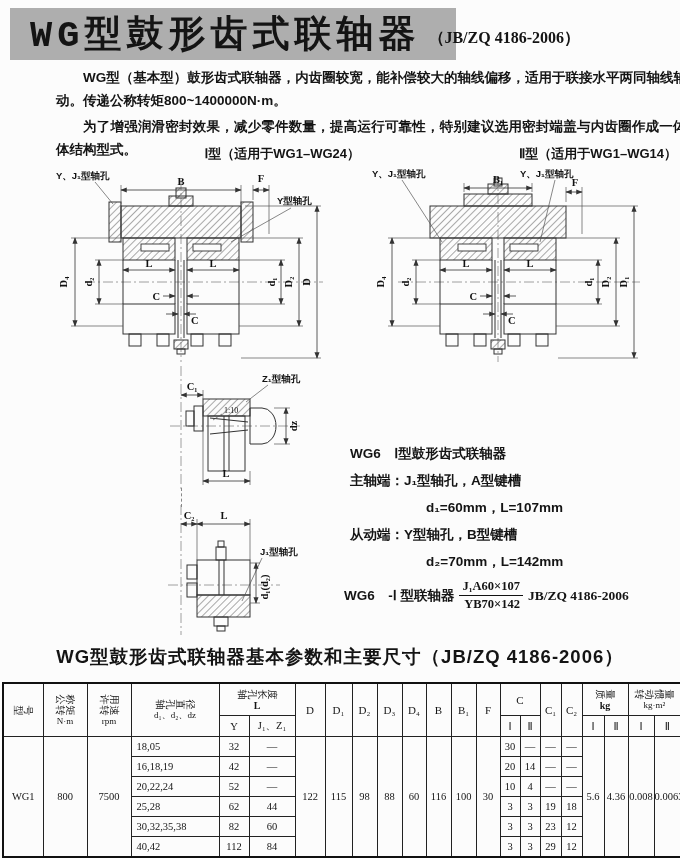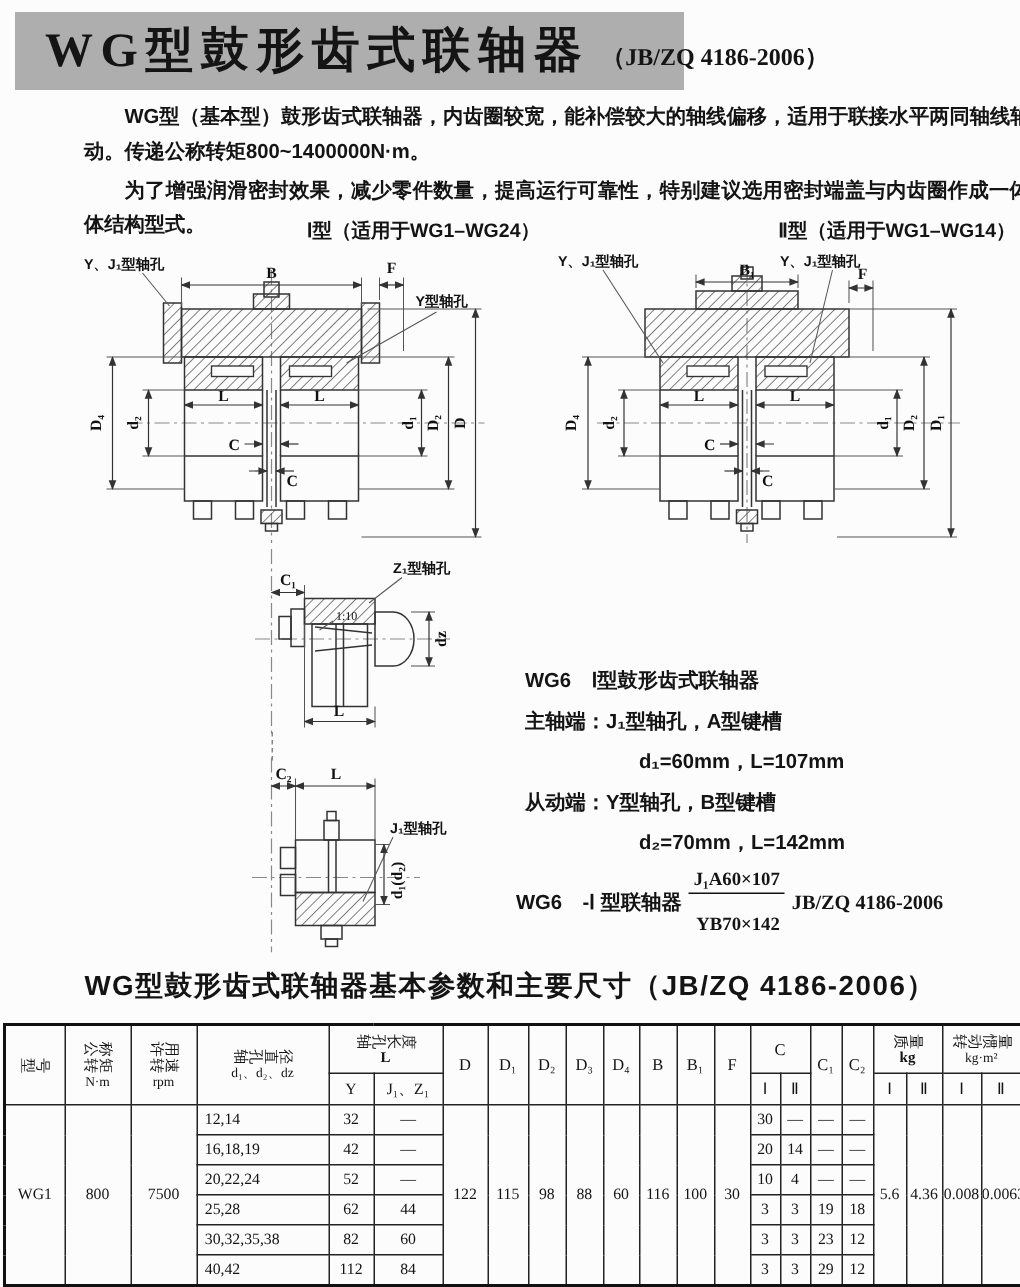--- a/index.html
+++ b/index.html
@@ -2,21 +2,21 @@
 <html><head>
 <meta charset="utf-8">
 <style>
   html,body{margin:0;padding:0;background:#e9e9e9;}
   #page{position:relative;width:680px;height:858px;background:#fcfcfc;overflow:hidden;
         font-family:"Liberation Sans",sans-serif;color:#141414;}
 
   
   .titlebar{position:absolute;left:10px;top:8px;width:446px;height:52px;background:#aeaeae;
             display:flex;align-items:center;}
-  .titlebar .t{font-family:Liberation Serif, serif;font-weight:bold;font-size:32px;
+  .titlebar .t{font-family:Liberation Mono, monospace;font-weight:bold;font-size:37px;
                letter-spacing:5px;margin-left:20px;white-space:nowrap;}
   .titlebar .s{font-family:"Liberation Serif",serif;font-weight:bold;font-size:16px;
                margin-left:8px;padding-top:8px;white-space:nowrap;}
 
   
   .intro{position:absolute;left:28px;top:66px;width:658px;font-size:13.5px;font-weight:bold;
          line-height:23px;text-align:justify;margin-left:28px;}
   .intro p{margin:0 0 3px 0;text-indent:2em;}
 
   
@@ -40,21 +40,21 @@
   .example{position:absolute;left:334px;top:436px;width:336px;font-size:13.5px;font-weight:bold;}
   .example .h{font-size:15.5px;}
   .example .sq{display:inline-block;width:15px;height:15px;background:#111;margin-right:2px;
                vertical-align:-2px;}
   .example .ln{margin:9px 0 0 16px;}
   .example .ind{margin-left:92px;}
   .example .f6{margin:8px 0 0 10px;display:flex;align-items:center;}
   .frac{display:inline-block;text-align:right;font-family:"Liberation Serif","DejaVu Sans",serif;
         font-size:12.5px;margin:0 5px;}
   .frac .ft{display:block;border-bottom:1.5px solid #111;padding:0 3px 1px;}
-  .frac .fb{display:block;padding:1px 3px 0;margin-top:12px;}
+  .frac .fb{display:block;padding:1px 3px 0;}
   .f6 .sfx{font-family:"Liberation Serif",serif;}
 
   
   .tbltitle{position:absolute;top:644px;left:0;width:100%;text-align:center;
             font-size:18.5px;font-weight:bold;letter-spacing:1px;}
   table.spec{position:absolute;left:2px;top:682px;width:676px;border-collapse:collapse;
              table-layout:fixed;border:2px solid #111;}
   .spec th,.spec td{border:1px solid #222;text-align:center;vertical-align:middle;padding:0;
                     font-weight:normal;overflow:hidden;}
   .spec thead tr.h1 th{height:31px;}
@@ -418,21 +418,21 @@
         <th>Ⅱ</th>
         <th>Ⅰ</th>
         <th>Ⅱ</th>
       </tr>
     </thead>
     <tbody>
       <tr>
         <td rowspan="6">WG1</td>
         <td rowspan="6">800</td>
         <td rowspan="6">7500</td>
-        <td class="bore">12,14</td>
+        <td class="bore">18,05</td>
         <td>32</td>
         <td>—</td>
         <td rowspan="6">122</td>
         <td rowspan="6">115</td>
         <td rowspan="6">98</td>
         <td rowspan="6">88</td>
         <td rowspan="6">60</td>
         <td rowspan="6">116</td>
         <td rowspan="6">100</td>
         <td rowspan="6">30</td>

